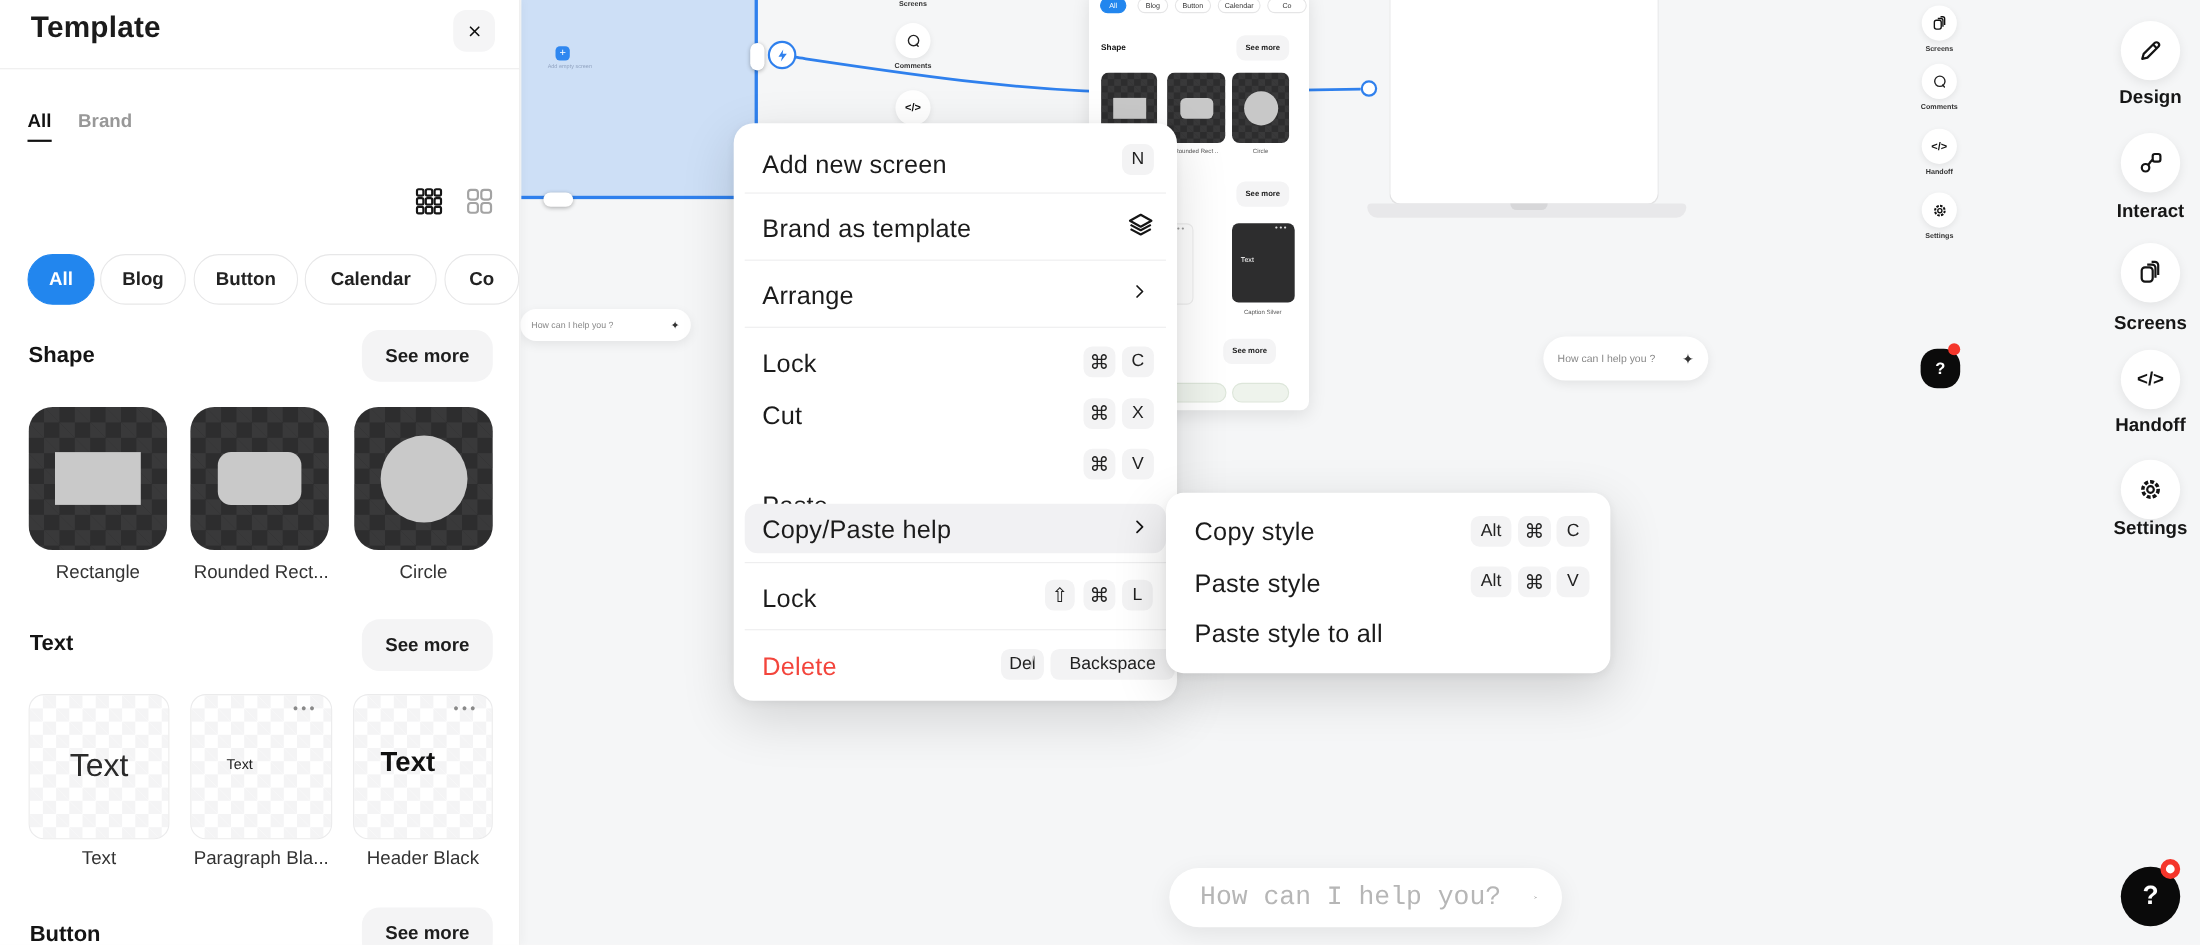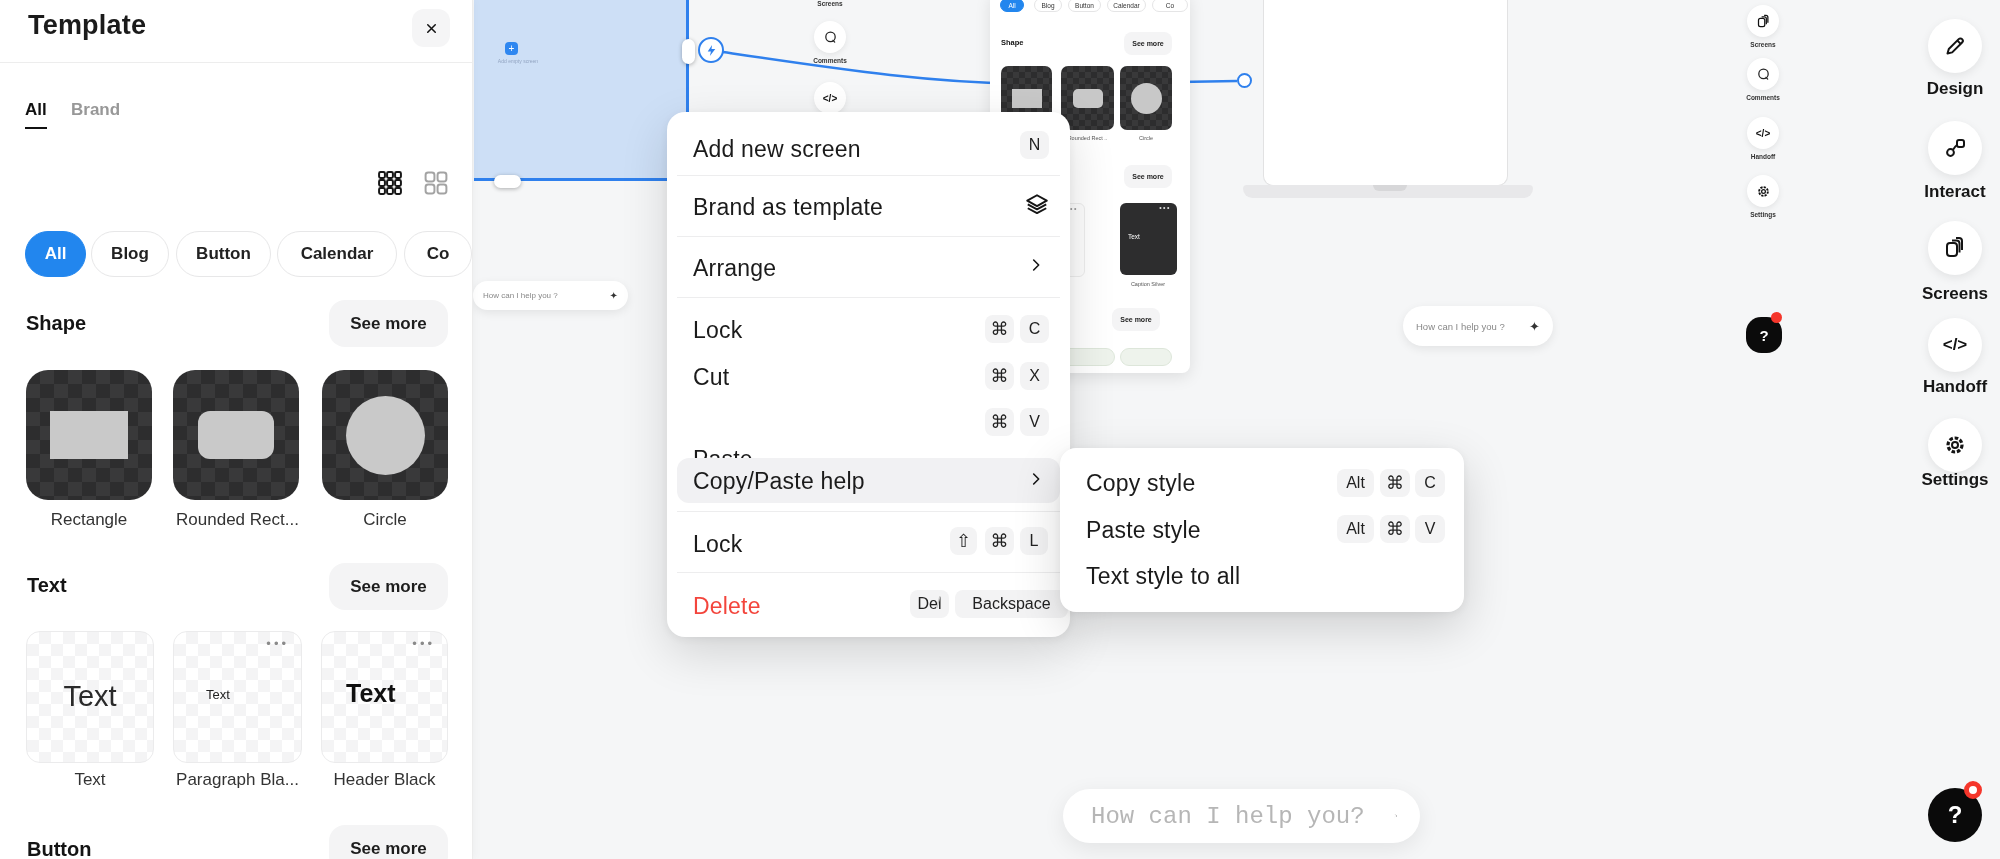--- a/index.html
+++ b/index.html
@@ -327,21 +327,21 @@
     <div class="mi-label" style="top:22px;">Copy style</div>
     <div class="kbd" style="left:277px;top:21px;width:37px;">Alt</div>
     <div class="kbd" style="left:320px;top:21px;width:30px;font-size:18px;">⌘</div>
     <div class="kbd" style="left:355px;top:21px;width:30px;">C</div>
 
     <div class="mi-label" style="top:69px;">Paste style</div>
     <div class="kbd" style="left:277px;top:67px;width:37px;">Alt</div>
     <div class="kbd" style="left:320px;top:67px;width:30px;font-size:18px;">⌘</div>
     <div class="kbd" style="left:355px;top:67px;width:30px;">V</div>
 
-    <div class="mi-label" style="top:115px;">Text style to all</div>
+    <div class="mi-label" style="top:115px;">Paste style to all</div>
   </div>
 
   <div class="side-btn" style="top:19px;">
     <svg width="24" height="24" viewBox="0 0 24 24">
         <path d="M4.5 19.5 L5.8 15 L15.7 5.1 A2.4 2.4 0 0 1 19.1 8.5 L9.2 18.4 L4.5 19.5 Z" fill="none" stroke="#141414" stroke-width="2" stroke-linejoin="round"></path>
         <path d="M14.3 6.5 L17.7 9.9" stroke="#141414" stroke-width="2"></path>
       </svg>
   </div>
   <div class="side-label" style="top:79px;">Design</div>
 

